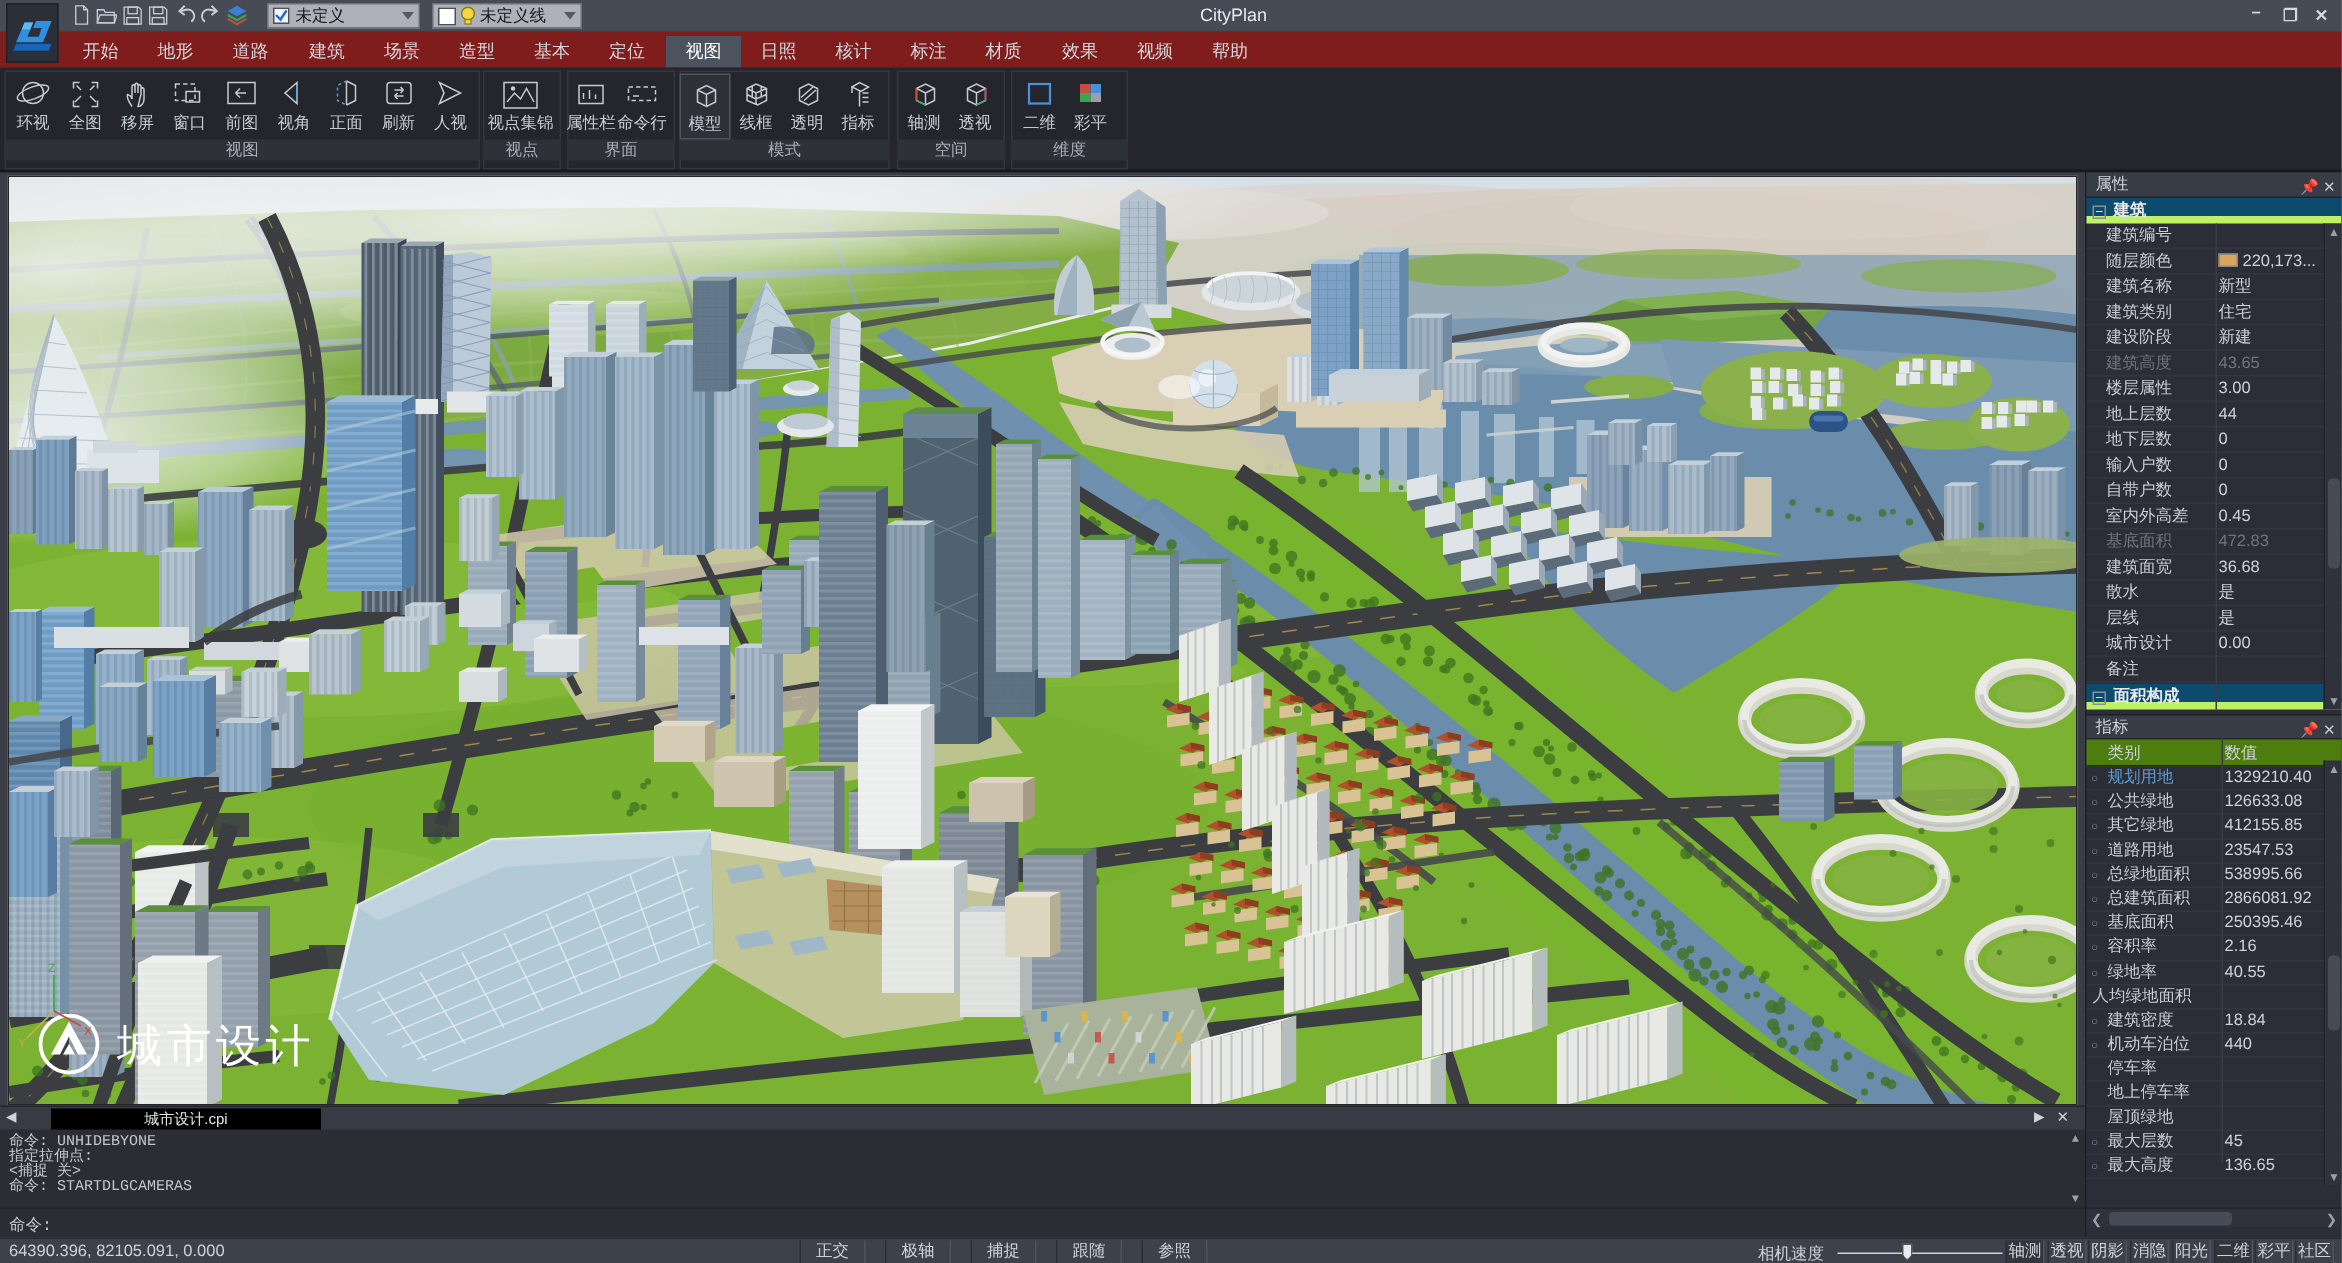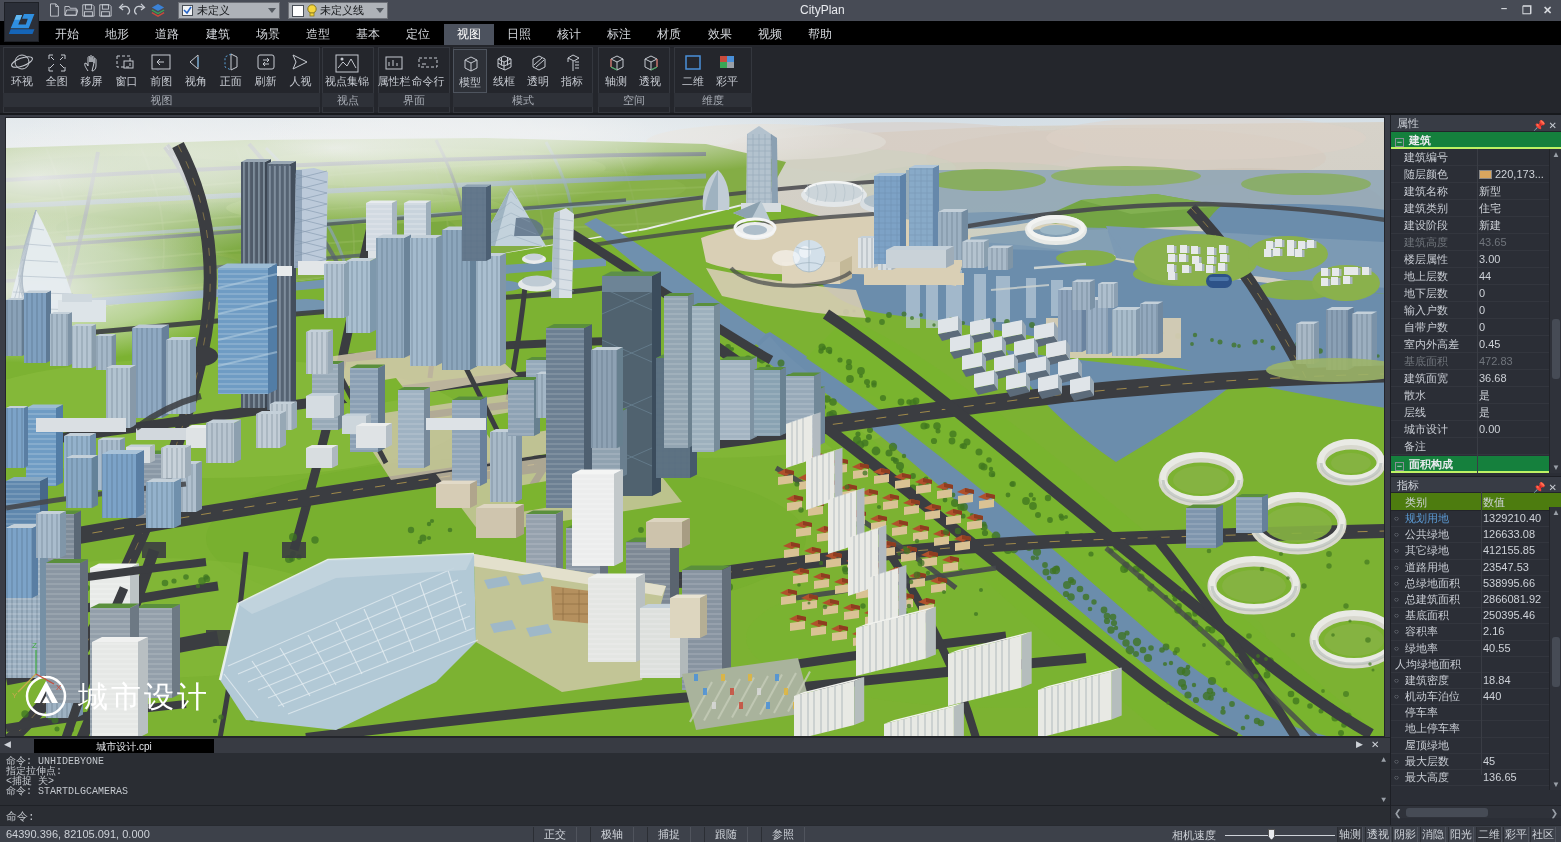--- a/index.html
+++ b/index.html
@@ -6,42 +6,42 @@
 #app{position:relative;width:1561px;height:842px}
 
 #titlebar{position:absolute;left:0;top:0;width:1561px;height:21px;background:#474b55}
 #logo{position:absolute;left:4px;top:2px;width:35px;height:40px;background:#2b2f38;border:1px solid #1e2127;z-index:5}
 .tico{position:absolute;top:3px;width:14px;height:14px;color:#c9cdd4}
 .drop{position:absolute;top:2px;height:17px;background:#aeb2b8;border:1px solid #6d7077;font-size:11px;color:#15171a;display:flex;align-items:center}
 .droparrow{position:absolute;right:3px;top:5px;width:0;height:0;border-left:4px solid transparent;border-right:4px solid transparent;border-top:5px solid #555a61}
 #cityplan{position:absolute;left:800px;top:3px;font-size:12px;color:#e8eaee}
 .winbtn{position:absolute;top:4px;color:#d6d9de;font-size:11px;font-weight:bold}
 
-#menubar{position:absolute;left:0;top:21px;width:1561px;height:24px;background:#000000}
+#menubar{position:absolute;left:0;top:21px;width:1561px;height:24px;background:#7f1d1d}
 .mitem{position:absolute;top:3px;height:21px;line-height:21px;font-size:12px;color:#d3d6db;text-align:center;width:50px}
 .mitem.sel{background:#4c525e;color:#fff}
 
 #ribbon{position:absolute;left:0;top:45px;width:1561px;height:70px;background:#24262c;border-bottom:2px solid #17191d}
 .rgroup{position:absolute;top:2px;height:66px;border:1px solid #34373e;z-index:1}
 .rglab{position:absolute;height:14px;line-height:14px;text-align:center;font-size:11px;color:#a8adb5;background:#2e3138;z-index:2}
 .rbtn{position:absolute;top:4px;width:34px;height:44px;text-align:center;z-index:3}
 .rbtn svg{display:block;margin:2px auto 1px}
 .rlab{font-size:11px;color:#c6cad1;white-space:nowrap}
 
 #vpframe{position:absolute;left:0;top:115px;width:1390px;height:624px;background:#3a3d46}
 #viewport{position:absolute;left:5px;top:117px;width:1380px;height:620px;overflow:hidden;background:#cfd8dd;border:1px solid #23252b}
 
 #rpanel{position:absolute;left:1390px;top:115px;width:171px;height:710px;background:#2b2e36;border-left:1px solid #1d1f25}
 .phead{position:relative;height:17px;background:#383c45;color:#cfd3da;font-size:11px;line-height:17px;padding-left:6px;border-bottom:1px solid #22242a}
 .pinx{position:absolute;right:4px;top:2px;font-size:10px;color:#c6cad1}
 .prow{position:relative;height:17px;line-height:16px;font-size:11px;color:#c9cdd4;border-bottom:1px solid #33363e}
 .prow .lab{position:absolute;left:13px;top:0}
 .prow .val{position:absolute;left:88px;top:0;color:#ced2d8}
 .prow .grey{color:#70757c}
-.secrow{height:17px;line-height:17px;background:#15803d;color:#e8eaee;font-weight:bold;font-size:11px;padding-left:4px;border-bottom:2px solid #bef264}
+.secrow{height:17px;line-height:17px;background:#0c4a6e;color:#e8eaee;font-weight:bold;font-size:11px;padding-left:4px;border-bottom:5px solid #bef264}
 
 #tabbar{position:absolute;left:0;top:737px;width:1390px;height:16px;background:#383b43;border-top:1px solid #24262c}
 #tab1{position:absolute;left:34px;top:1px;width:180px;height:15px;background:#000000;color:#e4e6ea;font-size:10px;line-height:15px;text-align:center}
 
 #cmdarea{position:absolute;left:0;top:753px;width:1390px;height:72px;background:#2a2d33;color:#c3c7cd;font-size:11px;font-family:"Liberation Mono",monospace}
 #cmdlog{position:absolute;left:6px;top:4px;line-height:10px;white-space:pre;font-size:10px}
 #cmdline{position:absolute;left:6px;top:56px}
 
 #statusbar{position:absolute;left:0;top:825px;width:1561px;height:17px;background:#3d414a;border-top:1px solid #272a30;color:#ced2d8;font-size:11px}
 .sbtn{position:absolute;top:1px;height:15px;line-height:15px;padding:0 5px;border-left:1px solid #2b2e34;border-right:1px solid #50545d}

